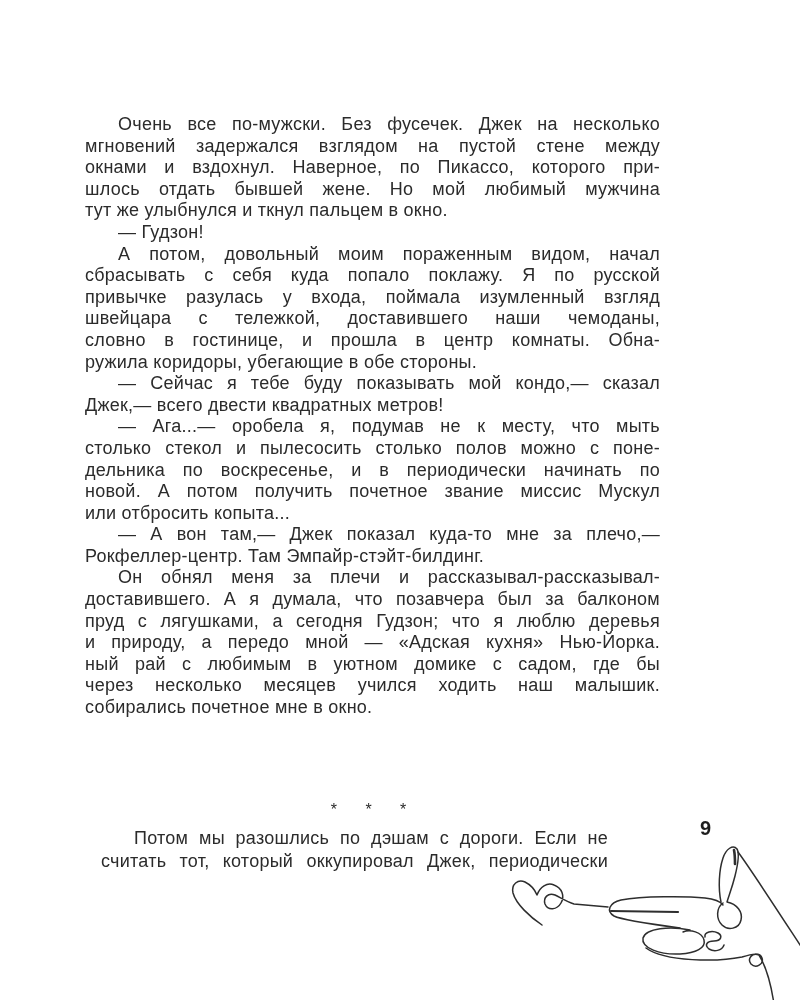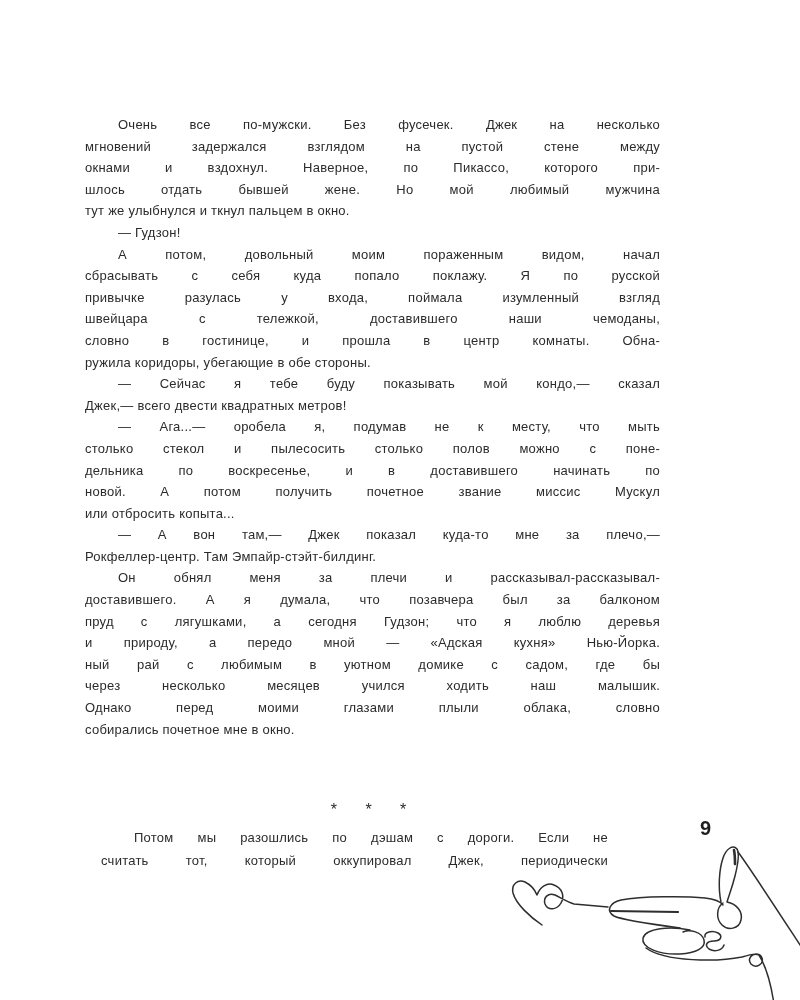--- a/index.html
+++ b/index.html
@@ -4,21 +4,21 @@
 <style>
   html,body{margin:0;padding:0;}
   body{
     width:800px;height:1000px;background:#ffffff;overflow:hidden;position:relative;
     font-family:"Liberation Sans","DejaVu Sans",sans-serif;color:#2b2b2b;
   }
   .page{position:absolute;inset:0;background:#ffffff;}
   .text-block{position:absolute;left:85px;width:575px;}
   #text-main{top:114px;}
   .line{
-    height:21.6px;line-height:21.6px;font-size:13px;letter-spacing:0.25px;
+    height:21.6px;line-height:21.6px;font-size:18px;letter-spacing:0.25px;
     text-align:left;
   }
   .line.j{text-align:justify;text-align-last:justify;}
   .line.ind{text-indent:33px;}
   #separator{
     position:absolute;left:85px;top:799px;width:575px;height:22px;line-height:22px;
     text-align:center;font-size:16px;letter-spacing:8px;word-spacing:8px;color:#2b2b2b;
   }
   #text-after{top:827px;width:507px;margin-left:16px;}
   #text-after .line{height:22.5px;line-height:22.5px;}
@@ -44,32 +44,31 @@
       <div class="line j ind">А потом, довольный моим пораженным видом, начал</div>
       <div class="line j">сбрасывать с себя куда попало поклажу. Я по русской</div>
       <div class="line j">привычке разулась у входа, поймала изумленный взгляд</div>
       <div class="line j">швейцара с тележкой, доставившего наши чемоданы,</div>
       <div class="line j">словно в гостинице, и прошла в центр комнаты. Обна-</div>
       <div class="line">ружила коридоры, убегающие в обе стороны.</div>
       <div class="line j ind">— Сейчас я тебе буду показывать мой кондо,— сказал</div>
       <div class="line">Джек,— всего двести квадратных метров!</div>
       <div class="line j ind">— Ага...— оробела я, подумав не к месту, что мыть</div>
       <div class="line j">столько стекол и пылесосить столько полов можно с поне-</div>
-      <div class="line j">дельника по воскресенье, и в доставившего начинать по</div>
+      <div class="line j">дельника по воскресенье, и в периодически начинать по</div>
       <div class="line j">новой. А потом получить почетное звание миссис Мускул</div>
       <div class="line">или отбросить копыта...</div>
       <div class="line j ind">— А вон там,— Джек показал куда-то мне за плечо,—</div>
       <div class="line">Рокфеллер-центр. Там Эмпайр-стэйт-билдинг.</div>
       <div class="line j ind">Он обнял меня за плечи и рассказывал-рассказывал-</div>
       <div class="line j">доставившего. А я думала, что позавчера был за балконом</div>
       <div class="line j">пруд с лягушками, а сегодня Гудзон; что я люблю деревья</div>
       <div class="line j">и природу, а передо мной — «Адская кухня» Нью-Йорка.</div>
       <div class="line j">ный рай с любимым в уютном домике с садом, где бы</div>
       <div class="line j">через несколько месяцев учился ходить наш малышик.</div>
-      <div class="line j">Однако перед моими глазами плыли облака, словно</div>
       <div class="line">собирались почетное мне в окно.</div>
     </div>
 
   <div id="separator">* * *</div>
 
   <div class="text-block" id="text-after">
       <div class="line j ind">Потом мы разошлись по дэшам с дороги. Если не</div>
       <div class="line j">считать тот, который оккупировал Джек, периодически</div>
     </div>
 

